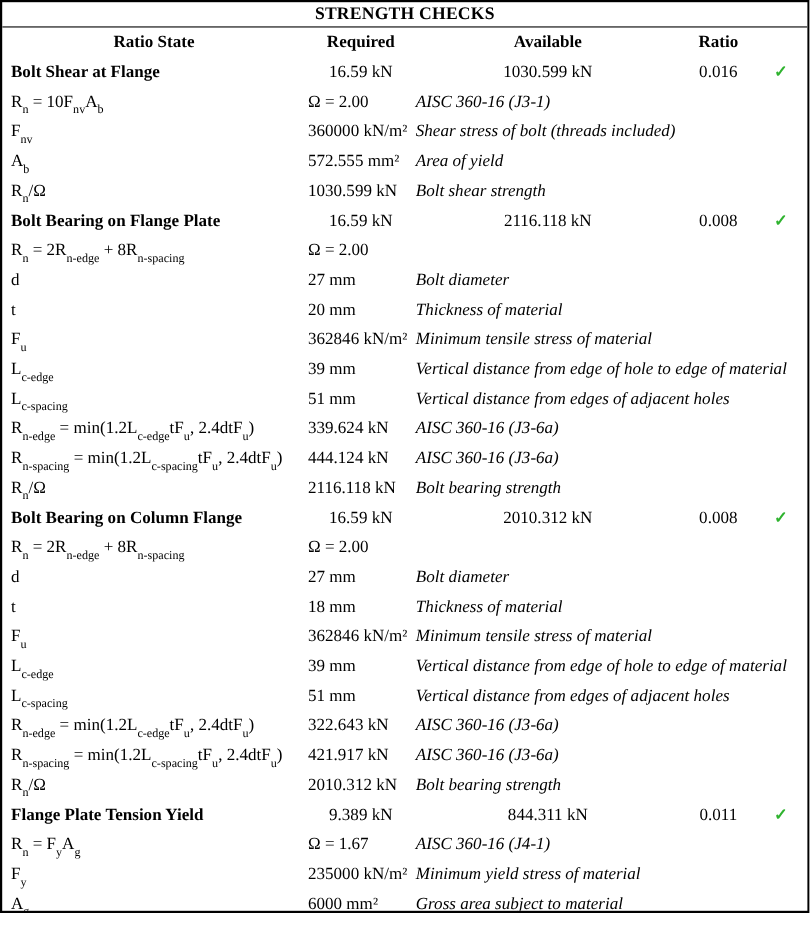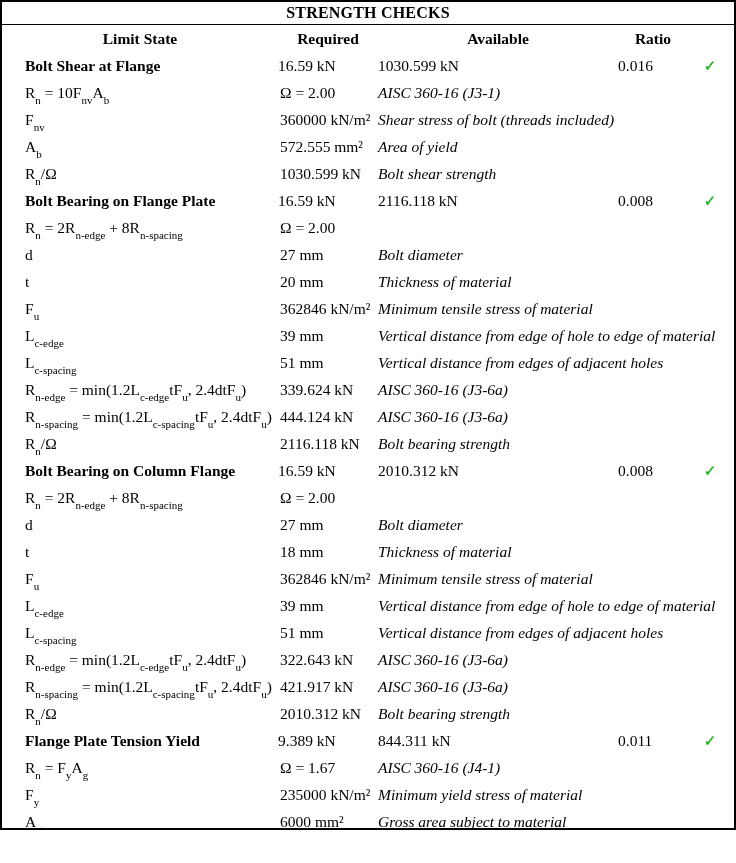--- a/index.html
+++ b/index.html
@@ -16,38 +16,38 @@
     display:flex; align-items:center; justify-content:center;
     font-weight:bold; font-size:16px; letter-spacing:0.2px;
   }
   .row {
     display:grid;
     grid-template-columns:276px 100px 240px 70px 44px;
     height:27px; align-items:center;
     white-space:nowrap;
   }
   .cell { overflow:visible; }
-  .c-label { padding-left:23px; }
+  .c-label { padding-left:8px; }
   .header-row .cell { font-weight:bold; text-align:center; }
   .header-row .c-label { padding-left:0; }
   .check-row .c-label { font-weight:bold; }
-  .check-row .c-req, .check-row .c-avail, .check-row .c-ratio { }
+  .check-row .c-req, .check-row .c-avail, .check-row .c-ratio { text-align:center; }
   .detail-row .c-val { padding-left:2px; text-align:left; }
   .detail-row .c-desc { font-style:italic; grid-column:3 / span 3; }
   .c-check { text-align:center; font-weight:bold; font-size:15px; }
   sub { font-size:11px; line-height:0; position:relative; top:2px; }
 </style>
 </head>
 <body>
 
 <div class="sheet">
   <div class="title-row">STRENGTH CHECKS</div>
 
   <div class="row header-row">
-    <div class="cell c-label">Limit State</div>
+    <div class="cell c-label">Ratio State</div>
     <div class="cell c-req">Required</div>
     <div class="cell c-avail">Available</div>
     <div class="cell c-ratio">Ratio</div>
     <div class="cell c-check"></div>
   </div>
 
   <div id="rows-container">
   <div class="row check-row">
     <div class="cell c-label">Bolt Shear at Flange</div>
     <div class="cell c-req">16.59 kN</div>

